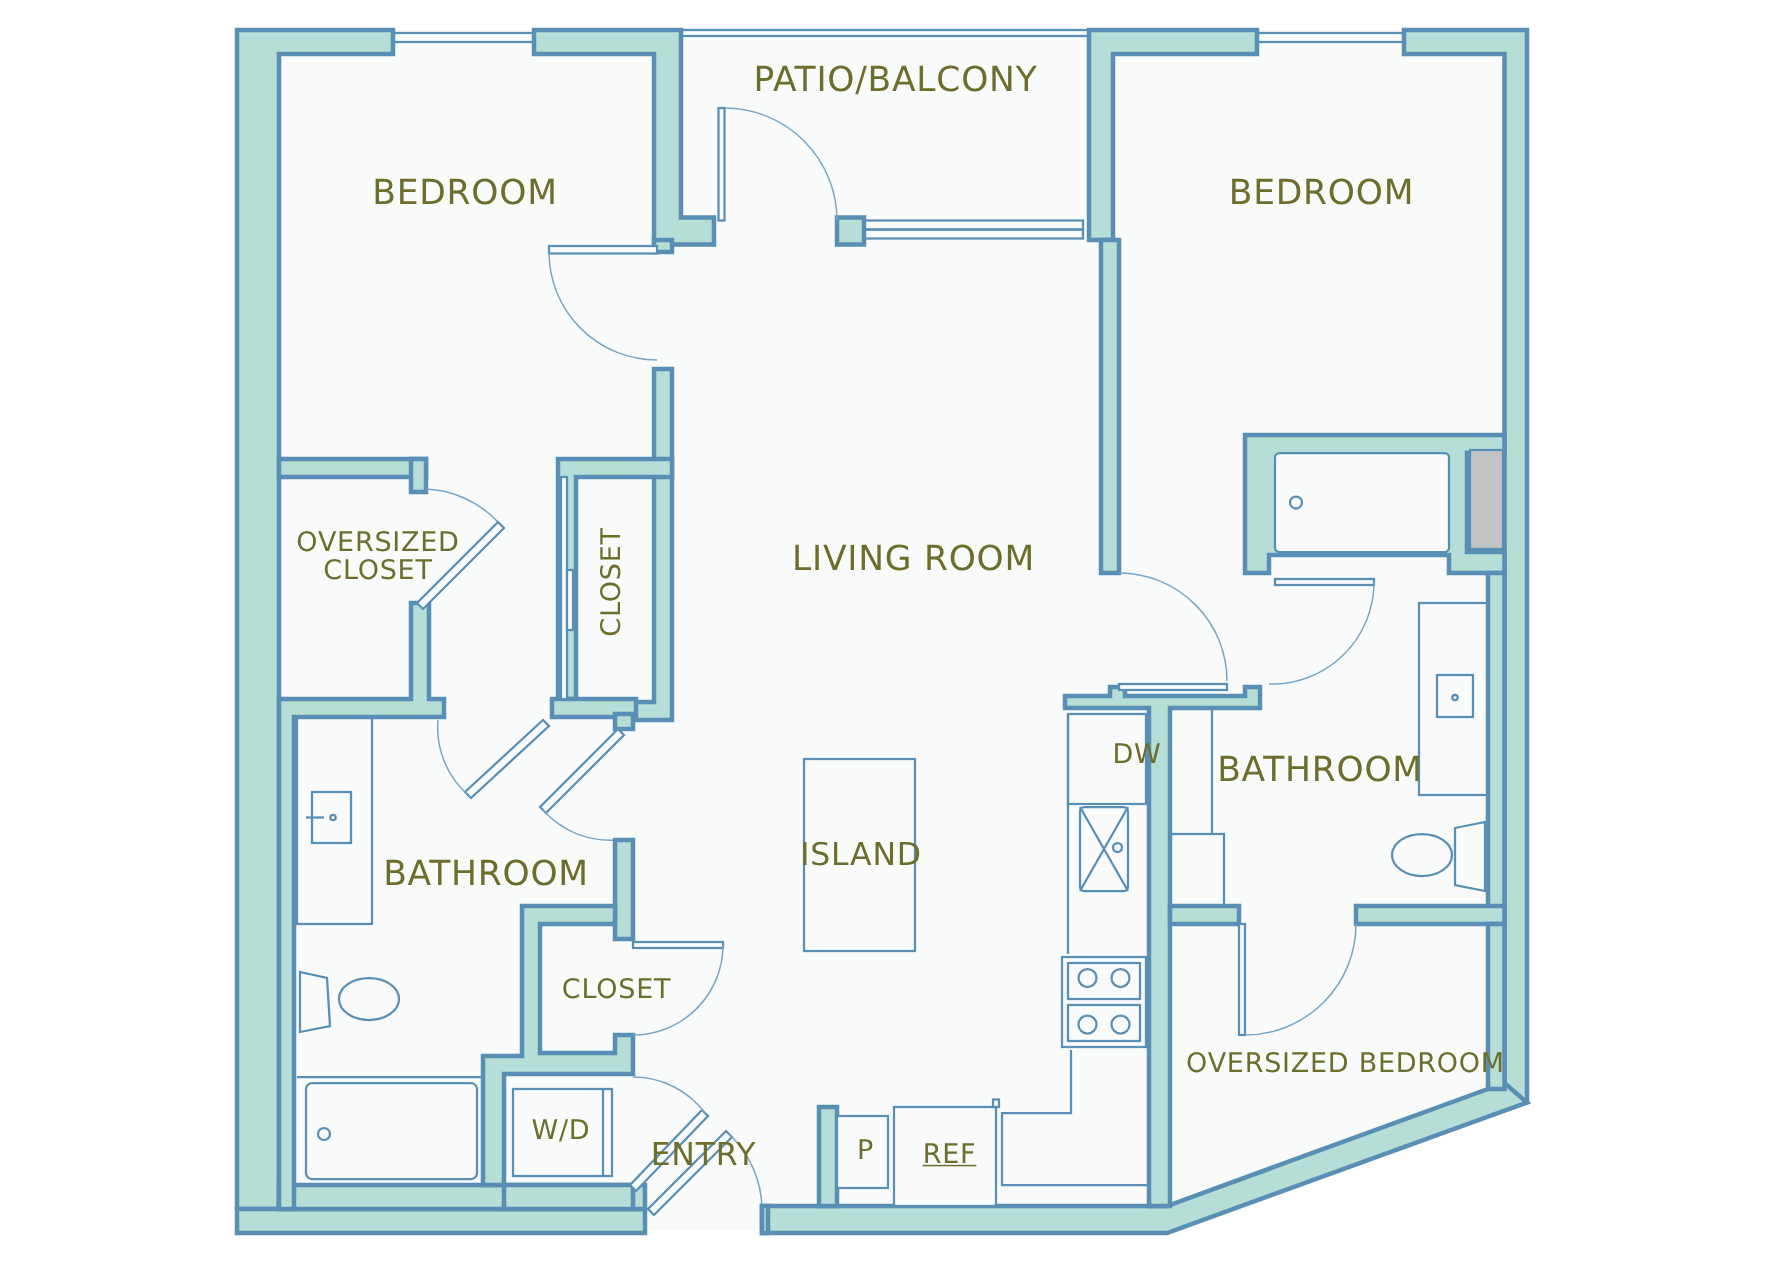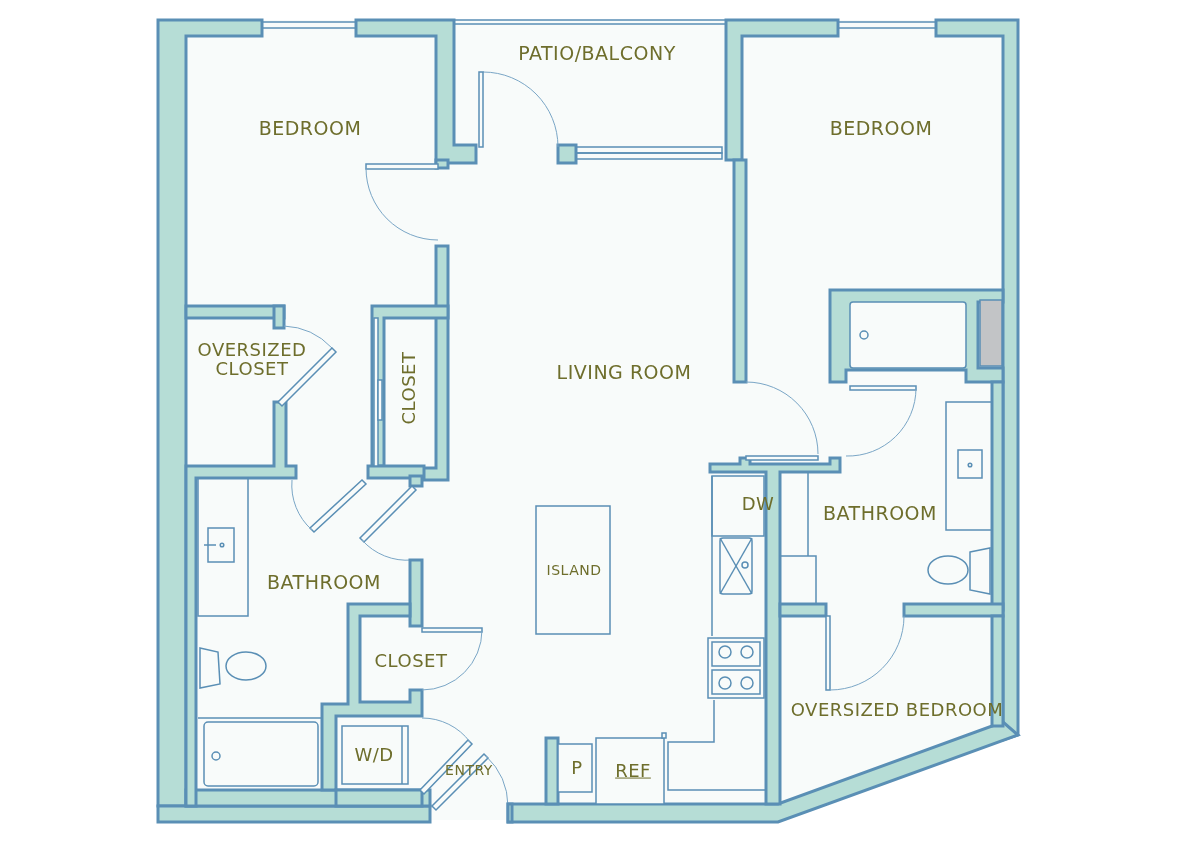--- a/index.html
+++ b/index.html
@@ -6,23 +6,23 @@
   body{width:1178px;height:844px;position:relative;overflow:hidden;font-family:"Liberation Sans",sans-serif;}
   #plan{position:absolute;left:0;top:0;width:1178px;height:844px;}
   .floor{fill:#f8fbfa;}
   .wall{fill:#b6ddd6;stroke:#5a8fb5;stroke-width:3;stroke-linejoin:miter;}
   .thin{fill:none;stroke:#5a8fb5;stroke-width:1.5;}
   .fix{fill:#f8fbfa;stroke:#5a8fb5;stroke-width:1.5;}
   .swing{fill:none;stroke:#7aa6c6;stroke-width:1;}
   .door{fill:#f8fbfa;stroke:#5a8fb5;stroke-width:1.5;}
   .grey{fill:#c2c4c6;stroke:#5a8fb5;stroke-width:1.5;}
   .lbl{position:absolute;color:#6e6e2c;font-family:"DejaVu Sans",sans-serif;letter-spacing:0.5px;white-space:nowrap;line-height:1.05;text-align:center;transform:translate(-50%,-50%);}
-  .l20{font-size:19px;}
+  .l20{font-size:23px;}
   .l18{font-size:18px;}
-  .l15{font-size:14px;}
+  .l15{font-size:21px;}
   .vert{transform:translate(-50%,-50%) rotate(-90deg);}
 </style>
 </head>
 <body>
 
 <svg id="plan" viewBox="0 0 1178 844" xmlns="http://www.w3.org/2000/svg">
 
   <path class="floor" d="M160 20 L1018 20 L1018 735 L778 820 L160 820 Z"></path>
 
   <g>
@@ -149,26 +149,26 @@
   <path class="fix" d="M970 552 L990 548 L990 594 L970 590 Z"></path>
   <rect class="thin" x="780" y="556" width="36" height="48"></rect>
   <line class="thin" x1="808" y1="472" x2="808" y2="556"></line>
   <rect class="door" x="826" y="616" width="4" height="74"></rect>
   <path class="swing" d="M904 616 A 74 74 0 0 1 830 690"></path>
 </svg>
 
 <div class="lbl l20" style="left:310px;top:129px;">BEDROOM</div>
 <div class="lbl l20" style="left:597px;top:54px;">PATIO/BALCONY</div>
 <div class="lbl l20" style="left:881px;top:129px;">BEDROOM</div>
-<div class="lbl l18" style="left:252px;top:360px;">
+<div class="lbl l18" style="left:252px;top:372px;">
   <div>OVERSIZED</div>
   <div>CLOSET</div>
 </div>
 <div class="lbl l18 vert" style="left:409px;top:388px;">CLOSET</div>
-<div class="lbl l20" style="left:624px;top:373px;">LIVING ROOM</div>
+<div class="lbl l20" style="left:609px;top:373px;">LIVING ROOM</div>
 <div class="lbl l15" style="left:574px;top:570px;">ISLAND</div>
 <div class="lbl l18" style="left:758px;top:504px;">DW</div>
 <div class="lbl l20" style="left:324px;top:583px;">BATHROOM</div>
 <div class="lbl l18" style="left:411px;top:661px;">CLOSET</div>
 <div class="lbl l18" style="left:374px;top:755px;">W/D</div>
 <div class="lbl l18" style="left:577px;top:768px;">P</div>
 <div class="lbl l18" style="left:633px;top:771px;text-decoration:underline;">REF</div>
 <div class="lbl l15" style="left:469px;top:770px;text-align:center;">ENTRY</div>
 <div class="lbl l20" style="left:880px;top:514px;">BATHROOM</div>
 <div class="lbl l18" style="left:897px;top:710px;">OVERSIZED BEDROOM</div>

